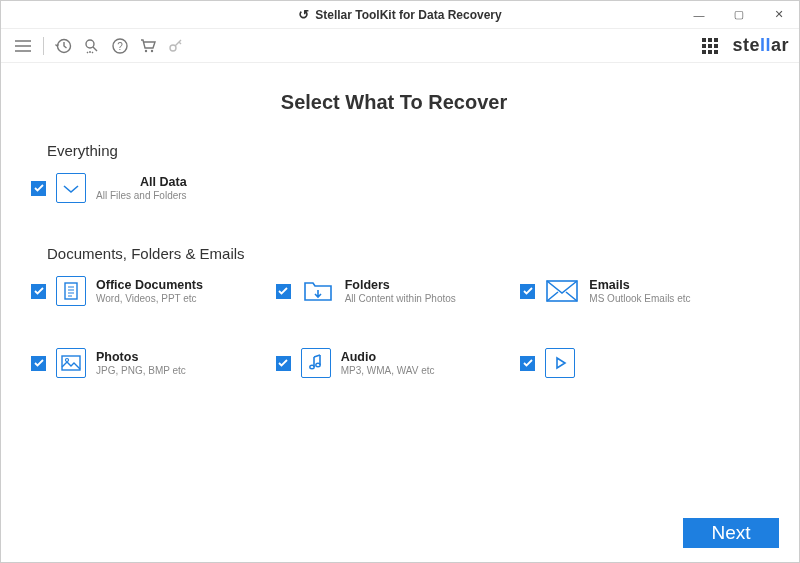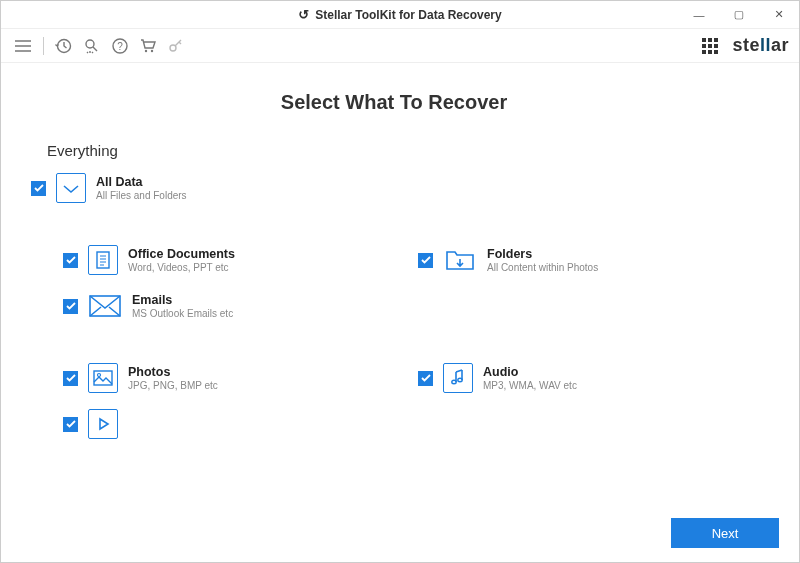--- a/index.html
+++ b/index.html
@@ -10,38 +10,38 @@
     .titlebar-title .back-icon { font-size: 13px; }
     .win-controls { position: absolute; right: 0; display: flex; }
     .win-btn { width: 40px; height: 28px; display: flex; align-items: center; justify-content: center; font-size: 11px; color: #555; cursor: pointer; }
     .toolbar { height: 34px; display: flex; align-items: center; padding: 0 10px; border-bottom: 1px solid #eee; gap: 4px; }
     .tb-icon { width: 24px; height: 24px; display: flex; align-items: center; justify-content: center; color: #777; cursor: pointer; }
     .tb-divider { width: 1px; height: 18px; background: #ccc; margin: 0 4px; }
     .tb-right { margin-left: auto; display: flex; align-items: center; gap: 14px; }
     .grid-icon { display: grid; grid-template-columns: repeat(3,4px); grid-template-rows: repeat(3,4px); gap: 2px; }
     .grid-icon span { background:#333; width:4px; height:4px; }
     .brand { font-size: 18px; font-weight: 600; color: #333; letter-spacing: 0.5px; }
-    .brand .ll { color: #0c4a6e; }
+    .brand .ll { color: #3b82f6; }
     .content { flex: 1; padding: 20px 42px 10px 30px; overflow: auto; position: relative; }
     .page-title { text-align: center; font-size: 20px; color: #333; margin: 8px 0 28px; }
     .section-title { font-size: 15px; color: #333; margin: 0 0 14px 16px; }
     .section { margin-bottom: 42px; }
-    .row1 { display: flex; }
-    .row3 { display: grid; grid-template-columns: 1fr 1fr; gap: 16px; margin-left: 32px; }
+    .row1 { display: flex; text-align: right; }
+    .row3 { display: grid; grid-template-columns: 1fr 1fr 1fr; gap: 8px; }
     .item { display: flex; align-items: center; gap: 10px; }
     .chk { width: 15px; height: 15px; border: 1.5px solid #1e7fe0; background: #1e7fe0; display: flex; align-items: center; justify-content: center; cursor: pointer; flex-shrink:0; }
     .chk svg { stroke: #fff; }
     .icon-box { width: 30px; height: 30px; border: 1.5px solid #1e7fe0; border-radius: 2px; display: flex; align-items: center; justify-content: center; flex-shrink:0; }
     .icon-box svg { stroke: #1e7fe0; fill: none; }
     .icon-plain { width: 34px; height: 30px; display: flex; align-items: center; justify-content: center; flex-shrink:0; }
     .icon-plain svg { stroke: #1e7fe0; fill: none; }
     .item-text .title { font-size: 12.5px; font-weight: 600; color: #222; }
     .item-text .sub { font-size: 10px; color: #888; margin-top: 1px; }
     .footer { position: absolute; right: 20px; bottom: 14px; }
-    .next-btn { background: #1e7fe0; color: #fff; border: none; width: 108px; height: 30px; font-size: 13px; cursor: pointer; }
+    .next-btn { background: #1e7fe0; color: #fff; border: none; width: 96px; height: 30px; font-size: 19px; cursor: pointer; }
   </style>
 </head>
 <body>
 
 <div class="window">
   <div class="titlebar">
     <div class="titlebar-title">
       <span class="back-icon">↺</span>
       <span>Stellar ToolKit for Data Recovery</span>
     </div>
@@ -126,20 +126,21 @@
             </div>
           <div class="item-text">
             <div class="title">All Data</div>
             <div class="sub">All Files and Folders</div>
           </div>
         </div>
       </div>
     </div>
 
     <div class="section">
+      <div class="section-title">Documents, Folders &amp; Emails</div>
       <div class="row3">
         <div class="item">
           <div class="chk">
               <svg width="10" height="8" viewBox="0 0 10 8">
                 <path d="M1 4l2.5 2.5L9 1" stroke-width="1.8" fill="none"></path>
               </svg>
             </div>
           <div class="icon-box">
               <svg width="16" height="18" viewBox="0 0 16 18">
                 <rect x="2" y="1" width="12" height="16" stroke-width="1.4"></rect>

